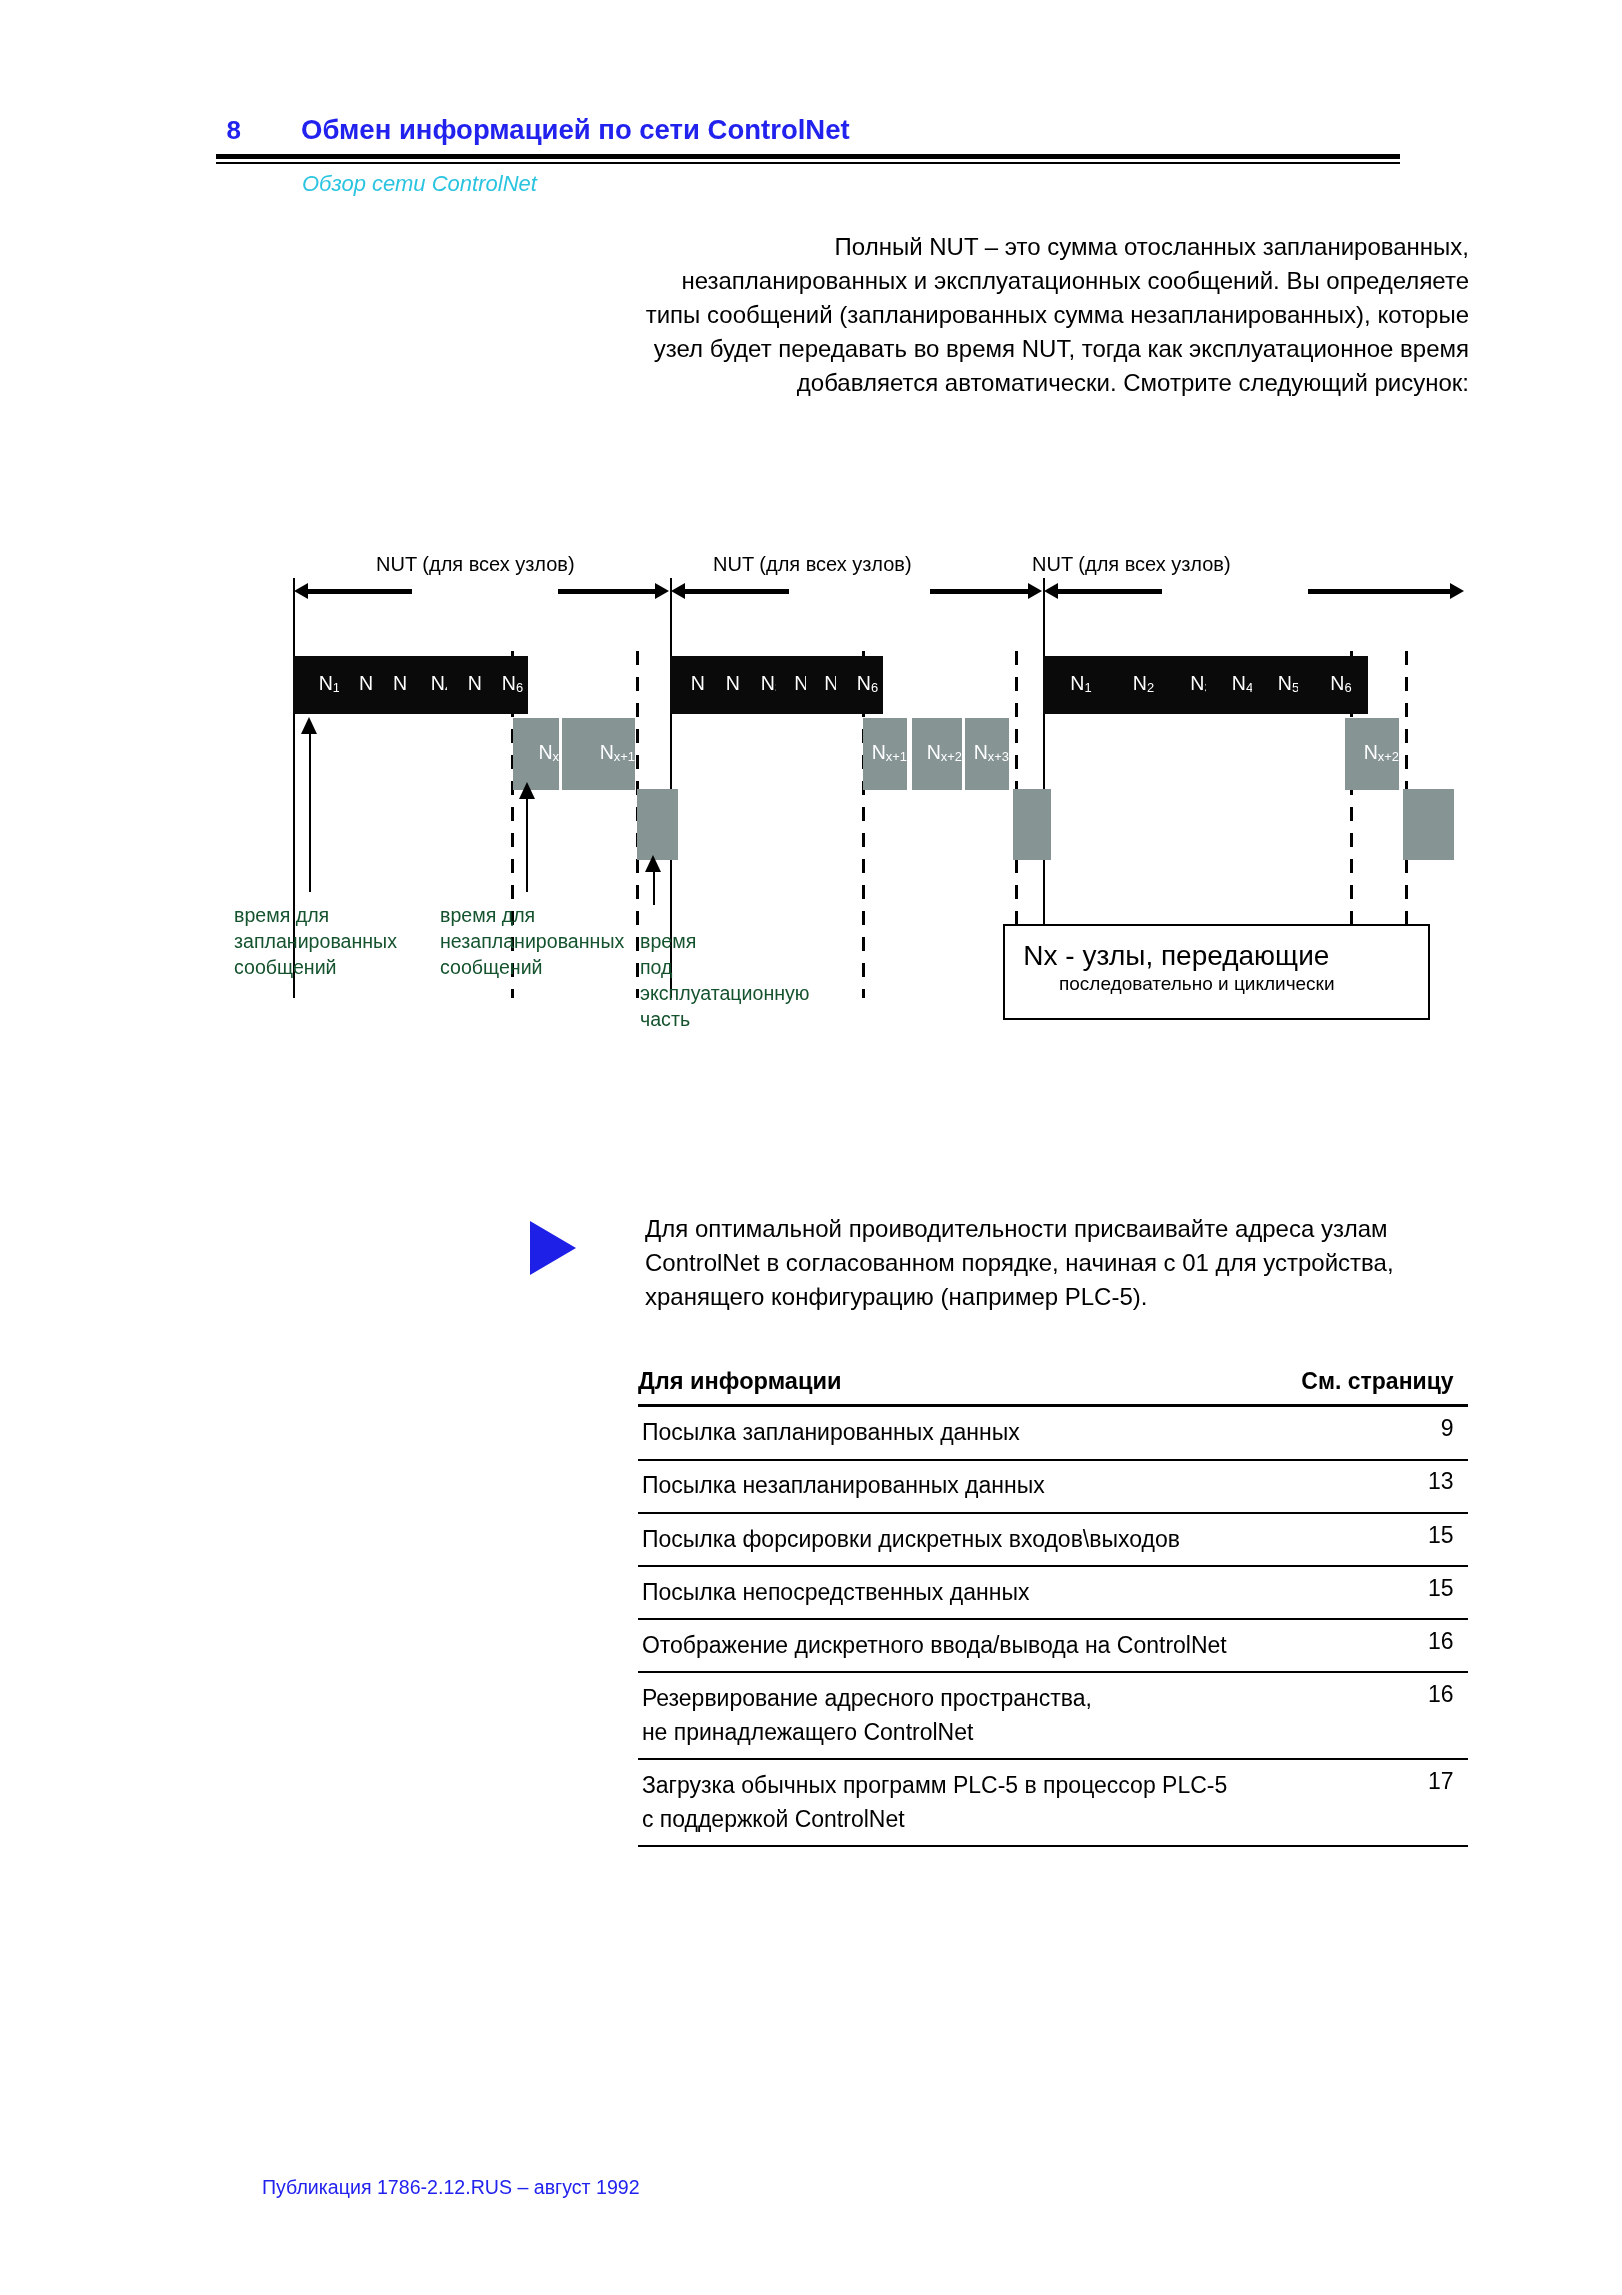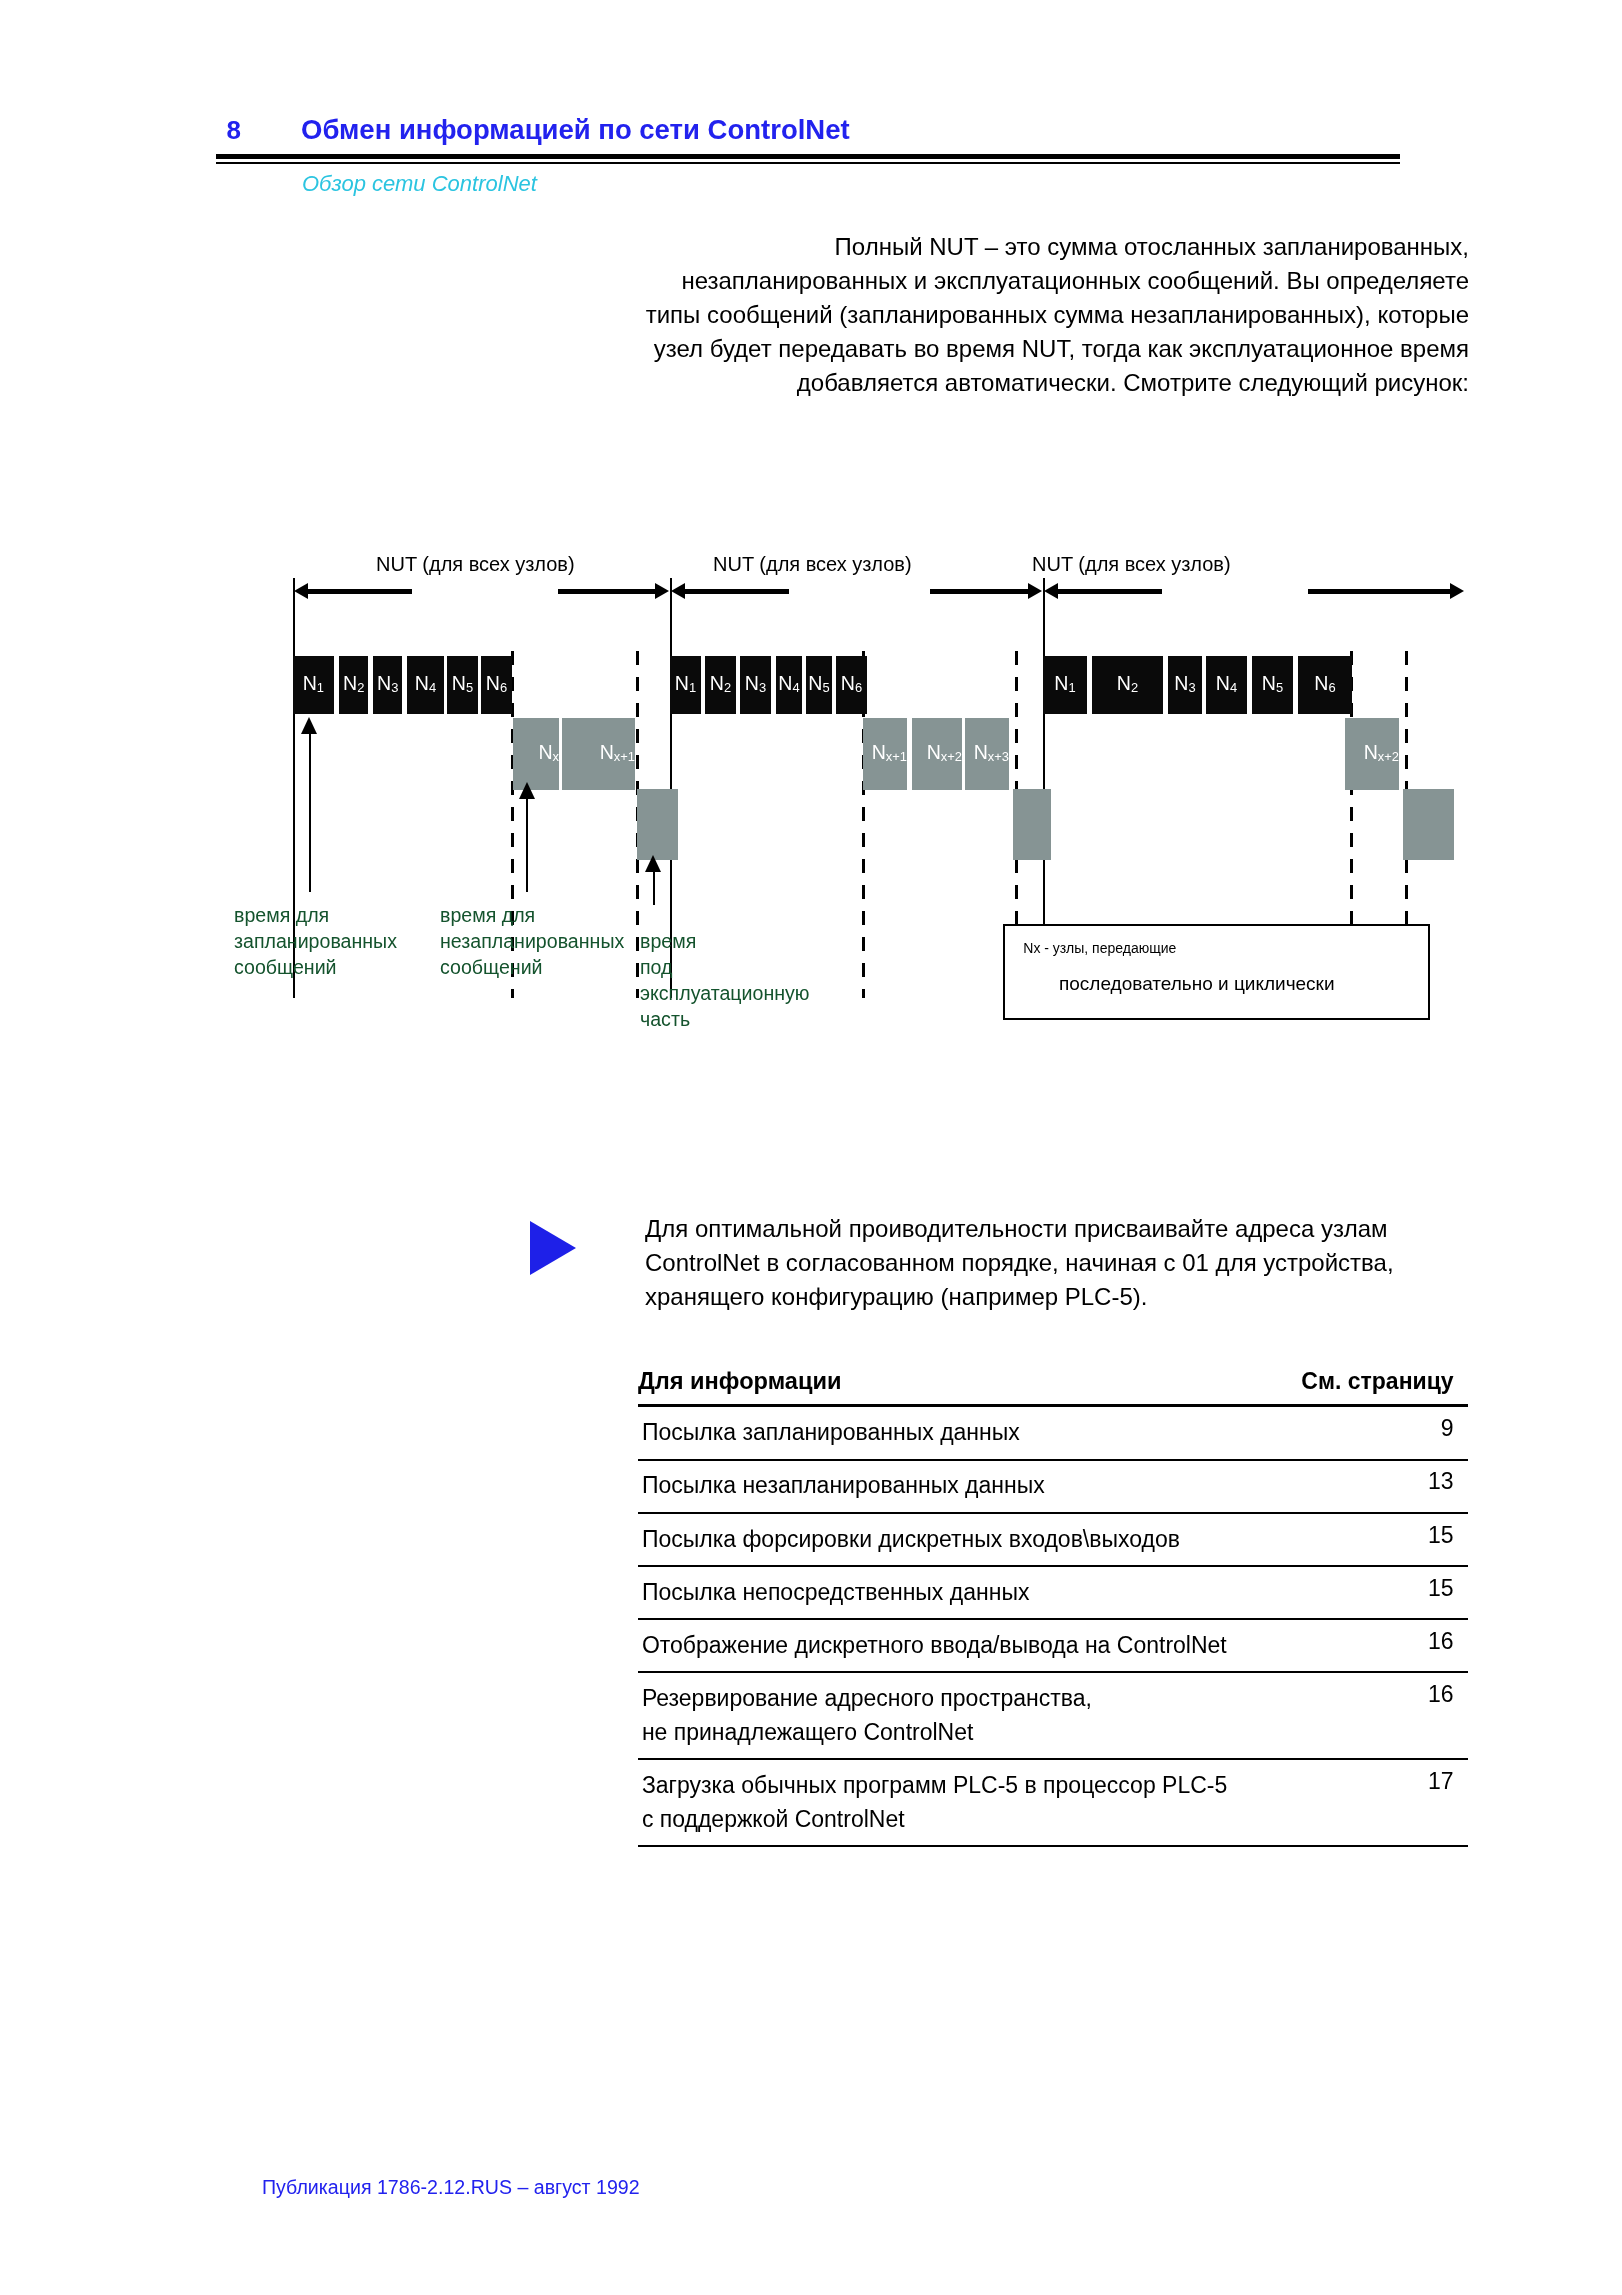--- a/index.html
+++ b/index.html
@@ -30,35 +30,35 @@
   .nutlabel{position:absolute;font-size:20px;color:#000;white-space:nowrap;}
   .vline{position:absolute;width:2px;background:#000;}
   .dashline{position:absolute;width:2.6px;
      background-image:linear-gradient(to bottom,#000 0 14.4px,transparent 14.4px 26px);
      background-size:2.6px 26px;}
   .arrowline{position:absolute;height:4.6px;background:#000;}
   .ahead{position:absolute;width:0;height:0;border-top:8.5px solid transparent;border-bottom:8.5px solid transparent;}
   .ahead.left{border-right:14.4px solid #000;}
   .ahead.right{border-left:14.4px solid #000;}
   .nbox{position:absolute;background:#0a0a0a;color:#fff;display:flex;align-items:center;justify-content:center;
-        font-size:19.6px;line-height:1;}
+        font-size:19.6px;line-height:1;padding-left:16px;}
   .gbox{position:absolute;background:#869494;color:#fff;display:flex;align-items:center;justify-content:flex-end;
         font-size:19.6px;line-height:1;}
   .gblock{position:absolute;background:#869494;}
   .nbox sub,.gbox sub{font-size:.66em;vertical-align:-.18em;}
 
   
   .lead{position:absolute;width:2px;background:#000;}
   .uparrow{position:absolute;width:0;height:0;border-left:8.5px solid transparent;border-right:8.5px solid transparent;border-bottom:17px solid #000;}
 
   .calltxt{position:absolute;font-size:19.6px;line-height:26px;color:#14532d;}
   .calltxt div{white-space:nowrap;}
 
   .legend{position:absolute;left:1003px;top:924px;width:423px;height:92px;border:2.6px solid #000;background:#fff;}
-  .legend .l1{position:absolute;left:18.3px;top:14.4px;font-size:14px;white-space:nowrap;}
+  .legend .l1{position:absolute;left:18.3px;top:14.4px;font-size:28px;white-space:nowrap;}
   .legend .l2{position:absolute;left:54px;top:47px;font-size:19px;white-space:nowrap;}
 
   
   .tip-tri{position:absolute;left:530px;top:1221px;width:0;height:0;
      border-top:27.5px solid transparent;border-bottom:27.5px solid transparent;border-left:46px solid #1e20e8;}
   .tip-txt{position:absolute;left:645px;top:1212px;width:824px;font-size:24px;line-height:34px;}
   .tip-txt div{white-space:nowrap;}
 
   
   .tbl{position:absolute;left:638px;top:1368px;width:830px;}

